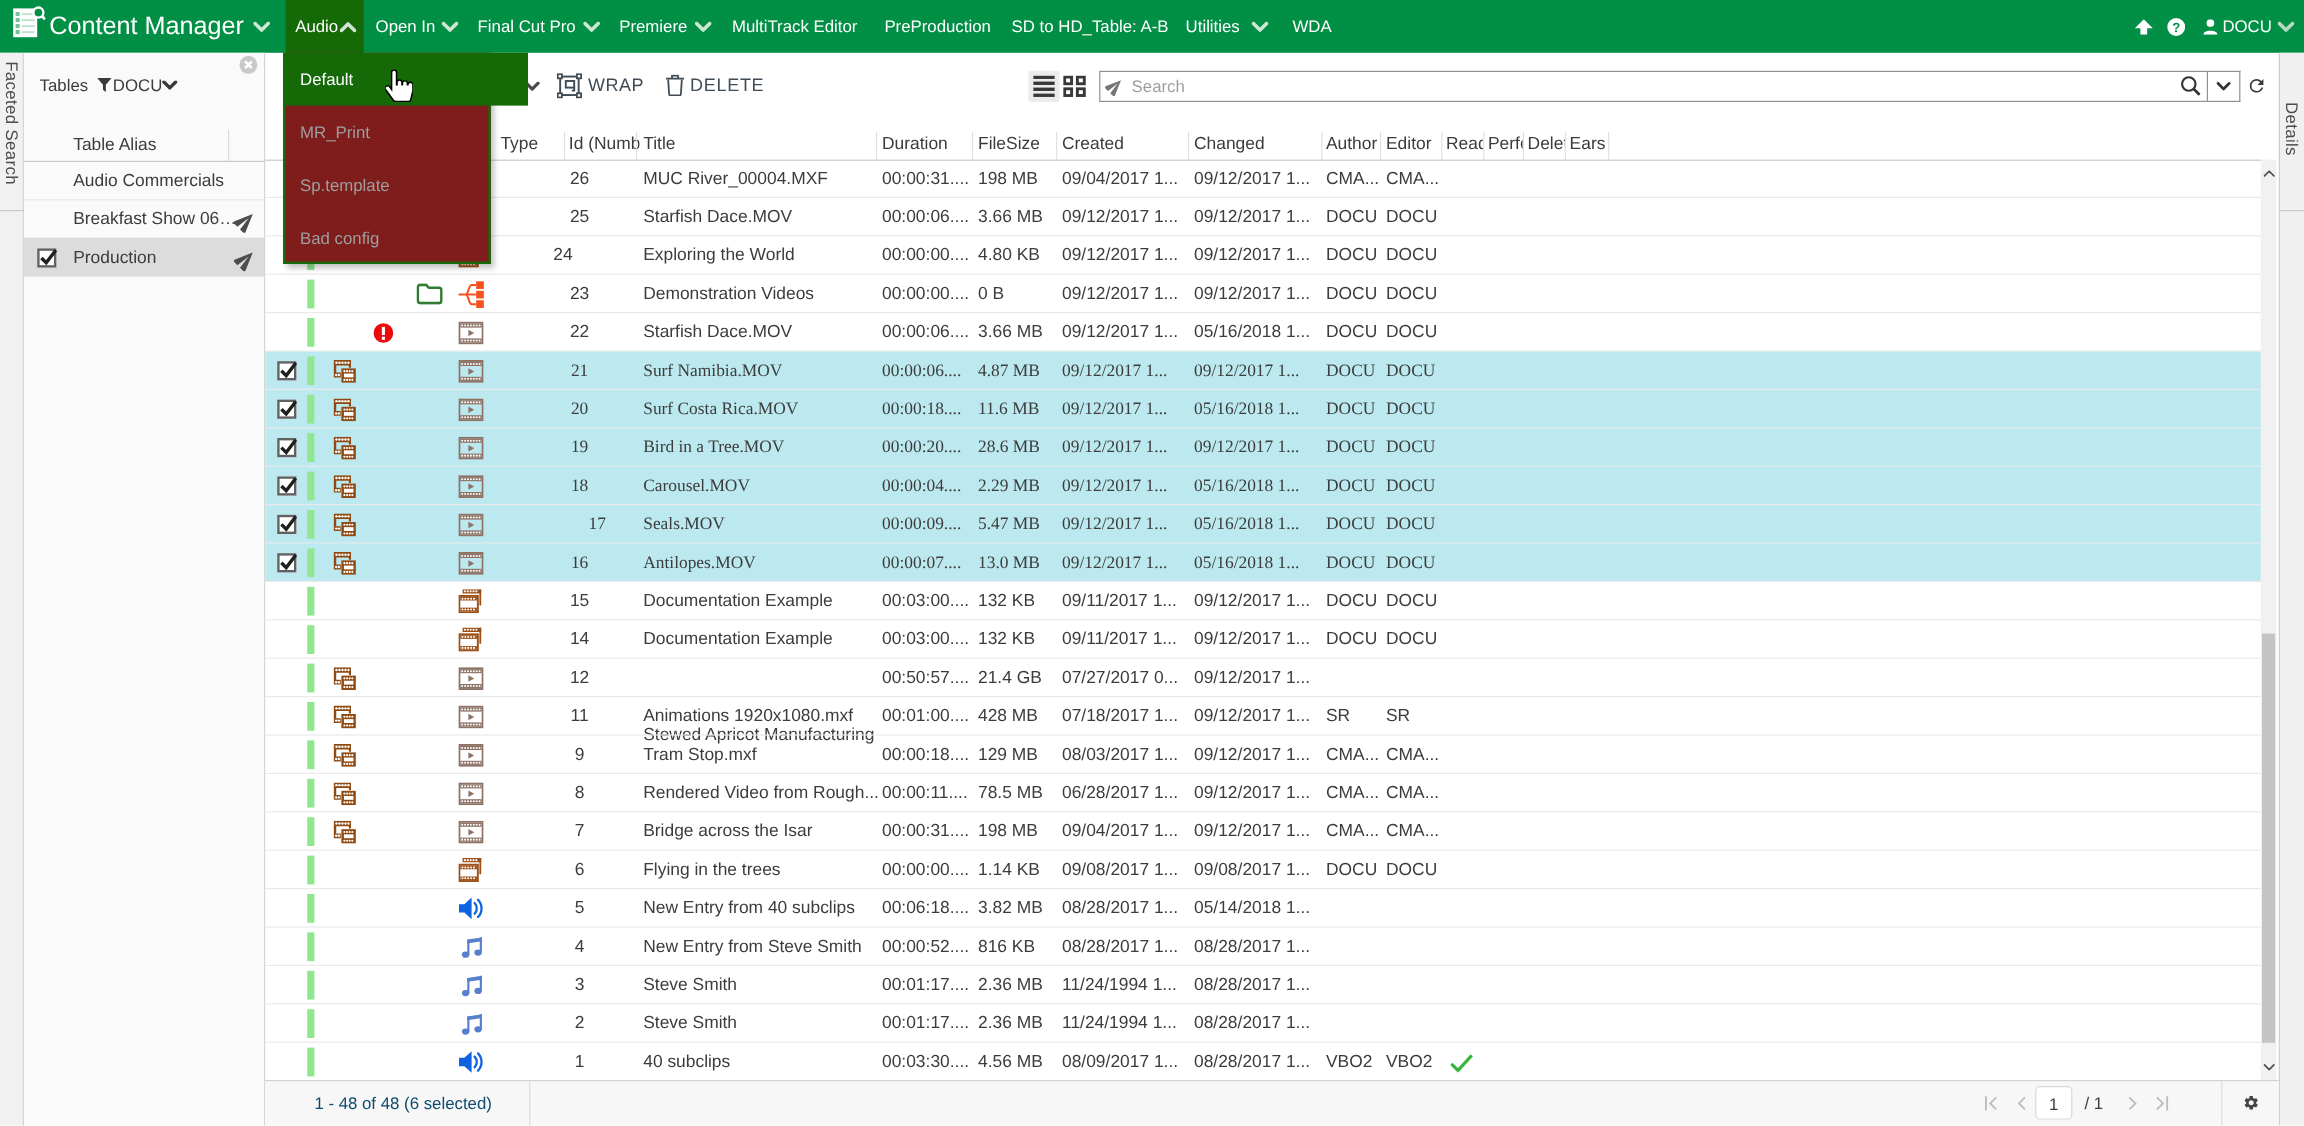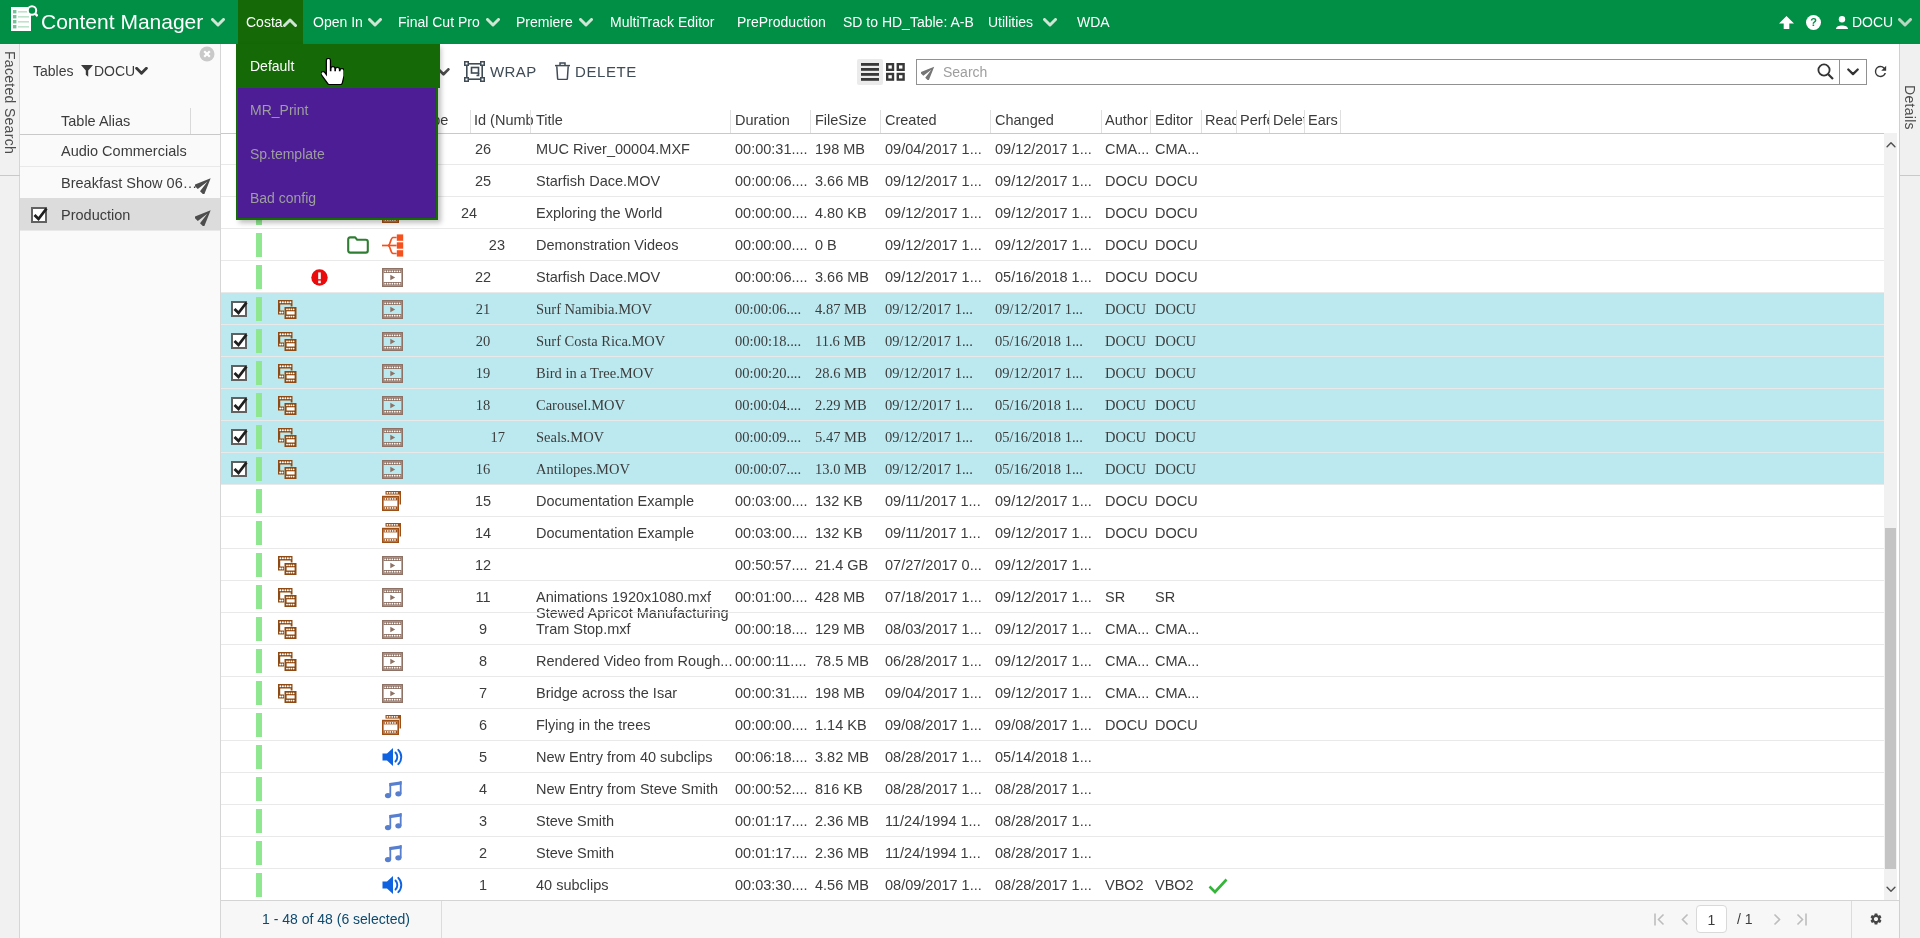--- a/index.html
+++ b/index.html
@@ -14,21 +14,21 @@
 .vtext{position:absolute;writing-mode:vertical-rl;color:#4c4c4c;font-size:14px;letter-spacing:.3px;}
 #sidebar{left:20px;top:44px;width:201px;height:894px;background:#fafafa;border-right:1px solid #d6d6d6;}
 .hdr{position:absolute;font-size:14.5px;color:#3b3b3b;}
 .vline{position:absolute;width:1px;background:#e0e0e0;}
 .row{position:absolute;left:0;width:1663px;height:32px;border-bottom:1px solid #e9e9e9;}
 .row .t{top:0;height:32px;line-height:32px;font-size:14.5px;color:#3c3c3c;}
 .sel{background:#bce9ef;font-family:Liberation Serif, serif;}
 .bar{position:absolute;left:35px;top:4px;width:6px;height:24px;background:#8fe88f;}
 .cb{position:absolute;width:16px;height:16px;background:#fff;border:2px solid #616161;}
 .icon{position:absolute;}
-#drop{left:236px;top:44px;width:202px;height:176px;background:#4c1d95;
+#drop{left:236px;top:44px;width:173px;height:176px;background:#7f1d1d;
  border:2px solid #156907;box-shadow:3px 3px 5px rgba(0,0,0,.25);}
 #drop .hd{position:absolute;left:-2px;top:-2px;width:204px;height:44px;background:#156907;
  color:#fff;font-size:14px;line-height:44px;padding-left:14px;}
 #drop .it{position:absolute;left:0;width:200px;height:44px;line-height:44px;
  color:#9e9e9e;font-size:14px;padding-left:12px;}
 </style></head><body>
 
 <div class="abs" id="topbar"></div>
 <svg class="abs" style="left:10px;top:5px" width="28" height="27" viewBox="0 0 28 27">
 <rect x="1" y="2" width="20" height="24" fill="#fff"></rect>
@@ -41,21 +41,21 @@
 <rect x="8" y="16" width="11" height="1.6" fill="#bfe2cc"></rect>
 <rect x="8" y="21" width="11" height="1.6" fill="#bfe2cc"></rect>
 <circle cx="22" cy="5.5" r="4.2" fill="#008f45" stroke="#fff" stroke-width="2"></circle>
 <line x1="25" y1="8.5" x2="27.6" y2="11.1" stroke="#fff" stroke-width="2.4"></line>
 </svg>
 <div class="mi" style="left:41px;font-size:21px;font-weight:400;">Content Manager</div>
 <svg class="chev" style="left:211px;top:18px" width="14" height="9" viewBox="0 0 14 9">
     <polyline points="1.5,1.5 7,7 12.5,1.5" fill="none" stroke="#cfe6d4" stroke-width="3" stroke-linecap="round" stroke-linejoin="round"></polyline>
   </svg>
 <div class="abs" style="left:238px;top:0;width:65px;height:44px;background:#156907;"></div>
-<div class="mi" style="left:246px">Costa</div>
+<div class="mi" style="left:246px">Audio</div>
 <div class="mi" style="left:313px">Open In</div>
 <div class="mi" style="left:398px">Final Cut Pro</div>
 <div class="mi" style="left:516px">Premiere</div>
 <div class="mi" style="left:610px">MultiTrack Editor</div>
 <div class="mi" style="left:737px">PreProduction</div>
 <div class="mi" style="left:843px">SD to HD_Table: A-B</div>
 <div class="mi" style="left:988px">Utilities</div>
 <div class="mi" style="left:1077px">WDA</div>
 <svg class="chev" style="left:283px;top:18px" width="14" height="9" viewBox="0 0 14 9">
     <polyline points="1.5,7.5 7,2 12.5,7.5" fill="none" stroke="#cfe6d4" stroke-width="3" stroke-linecap="round" stroke-linejoin="round"></polyline>
@@ -358,21 +358,21 @@
         <path d="M6 11.5 C8.5 11.5 8.5 3.5 11 3.5 H14.6"></path>
         <path d="M6 11.5 H14.6"></path>
         <path d="M6 11.5 C8.5 11.5 8.5 19.5 11 19.5 H14.6"></path>
       </g>
       <g fill="#f4511e">
         <rect x="14.8" y="0.4" width="6.4" height="6.4"></rect>
         <rect x="14.8" y="8.3" width="6.4" height="6.4"></rect>
         <rect x="14.8" y="16.2" width="6.4" height="6.4"></rect>
       </g>
     </svg>
-<div class="t" style="left:240px;width:44px;text-align:right;">23</div>
+<div class="t" style="left:240px;width:44px;text-align:center;">23</div>
 <div class="t" style="left:315px;">Demonstration Videos</div>
 <div class="t" style="left:514px;">00:00:00....</div>
 <div class="t" style="left:594px;">0 B</div>
 <div class="t" style="left:664px;">09/12/2017 1...</div>
 <div class="t" style="left:774px;">09/12/2017 1...</div>
 <div class="t" style="left:884px;">DOCU</div>
 <div class="t" style="left:934px;">DOCU</div>
 </div>
 <div class="row" style="left:221px;top:261px">
 <div class="bar"></div>

